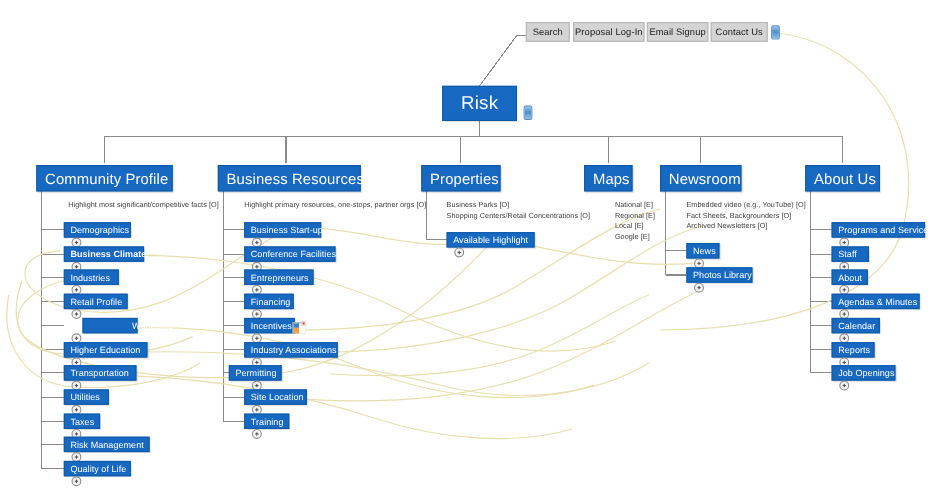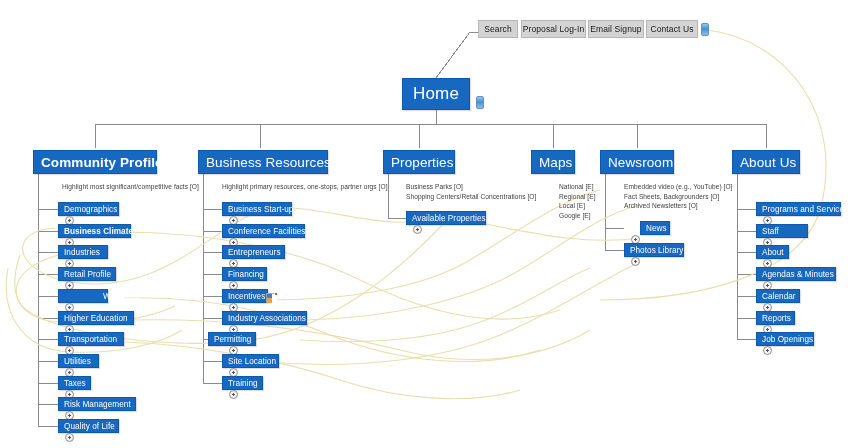--- a/index.html
+++ b/index.html
@@ -169,46 +169,46 @@
     </div>
   <div class="util-btn" style="left:588px;width:56px;">
       <span>Email Signup</span>
     </div>
   <div class="util-btn" style="left:646px;width:52px;">
       <span>Contact Us</span>
     </div>
   <div class="pill-icon"></div>
 
   <div class="node home">
-    <span>Home</span>
+    <span>Risk</span>
   </div>
   <div class="pill-icon" style="left:476px;top:96px;"></div>
 
   <div id="tree">
-      <div class="node lvl1" style="left: 33px; top: 150px; width: 124px; font-weight: bold;">
+      <div class="node lvl1" style="left: 33px; top: 150px; width: 124px;">
         <span>Community Profile</span>
       </div>
       <div class="note" style="left: 62px; top: 182px;">Highlight most significant/competitive facts [O]</div>
       <div class="node lvl2" style="left: 58px; top: 202px; width: 61px;">
         <span>Demographics</span>
       </div>
       <div class="handle" style="left: 65px; top: 216px;"></div>
       <div class="node lvl2" style="left: 58px; top: 224px; width: 73px; font-weight: bold;">
         <span>Business Climate</span>
       </div>
       <div class="handle" style="left: 65px; top: 238px;"></div>
       <div class="node lvl2" style="left: 58px; top: 245px; width: 50px;">
         <span>Industries</span>
       </div>
       <div class="handle" style="left: 65px; top: 259px;"></div>
       <div class="node lvl2" style="left: 58px; top: 267px; width: 58px;">
         <span>Retail Profile</span>
       </div>
       <div class="handle" style="left: 65px; top: 281px;"></div>
-      <div class="node lvl2" style="left: 58px; top: 289px; width: 50px; padding-left: 44px;">
+      <div class="node lvl2" style="left: 75px; top: 289px; width: 50px; padding-left: 44px;">
         <span>Workforce</span>
       </div>
       <div class="handle" style="left: 65px; top: 303px;"></div>
       <div class="node lvl2" style="left: 58px; top: 311px; width: 76px;">
         <span>Higher Education</span>
       </div>
       <div class="handle" style="left: 65px; top: 325px;"></div>
       <div class="node lvl2" style="left: 58px; top: 332px; width: 66px;">
         <span>Transportation</span>
       </div>
@@ -268,52 +268,52 @@
       <div class="node lvl2" style="left: 222px; top: 376px; width: 41px;">
         <span>Training</span>
       </div>
       <div class="handle" style="left: 229px; top: 390px;"></div>
       <div class="node lvl1" style="left: 383px; top: 150px; width: 72px;">
         <span>Properties</span>
       </div>
       <div class="note" style="left: 406px; top: 182px;">Business Parks [O]</div>
       <div class="note" style="left: 406px; top: 191.6px;">Shopping Centers/Retail Concentrations [O]</div>
       <div class="node lvl2" style="left: 406px; top: 211px; width: 80px;">
-        <span>Available Properties</span>
+        <span>Available Highlight</span>
       </div>
       <div class="handle" style="left: 413px; top: 225px;"></div>
       <div class="node lvl1" style="left: 531px; top: 150px; width: 44px;">
         <span>Maps</span>
       </div>
       <div class="note" style="left: 559px; top: 182px;">National [E]</div>
       <div class="note" style="left: 559px; top: 191.6px;">Regional [E]</div>
       <div class="note" style="left: 559px; top: 201.2px;">Local [E]</div>
       <div class="note" style="left: 559px; top: 210.8px;">Google [E]</div>
       <div class="node lvl1" style="left: 600px; top: 150px; width: 74px;">
         <span>Newsroom</span>
       </div>
       <div class="note" style="left: 624px; top: 182px;">Embedded video (e.g., YouTube) [O]</div>
       <div class="note" style="left: 624px; top: 191.6px;">Fact Sheets, Backgrounders [O]</div>
       <div class="note" style="left: 624px; top: 201.2px;">Archived Newsletters [O]</div>
-      <div class="node lvl2" style="left: 624px; top: 221px; width: 30px; margin-left: 16px;">
+      <div class="node lvl2" style="left: 624px; top: 221px; width: 30px;">
         <span>News</span>
       </div>
       <div class="handle" style="left: 631px; top: 235px;"></div>
       <div class="node lvl2" style="left: 624px; top: 243px; width: 60px;">
         <span>Photos Library</span>
       </div>
       <div class="handle" style="left: 631px; top: 257px;"></div>
       <div class="node lvl1" style="left: 732px; top: 150px; width: 68px;">
         <span>About Us</span>
       </div>
       <div class="node lvl2" style="left: 756px; top: 202px; width: 85px;">
         <span>Programs and Services</span>
       </div>
       <div class="handle" style="left: 763px; top: 216px;"></div>
-      <div class="node lvl2" style="left: 756px; top: 224px; width: 52px;">
+      <div class="node lvl2" style="left: 756px; top: 224px; width: 34px;">
         <span>Staff</span>
       </div>
       <div class="handle" style="left: 763px; top: 238px;"></div>
       <div class="node lvl2" style="left: 756px; top: 245px; width: 33px;">
         <span>About</span>
       </div>
       <div class="handle" style="left: 763px; top: 259px;"></div>
       <div class="node lvl2" style="left: 756px; top: 267px; width: 80px;">
         <span>Agendas &amp; Minutes</span>
       </div>

